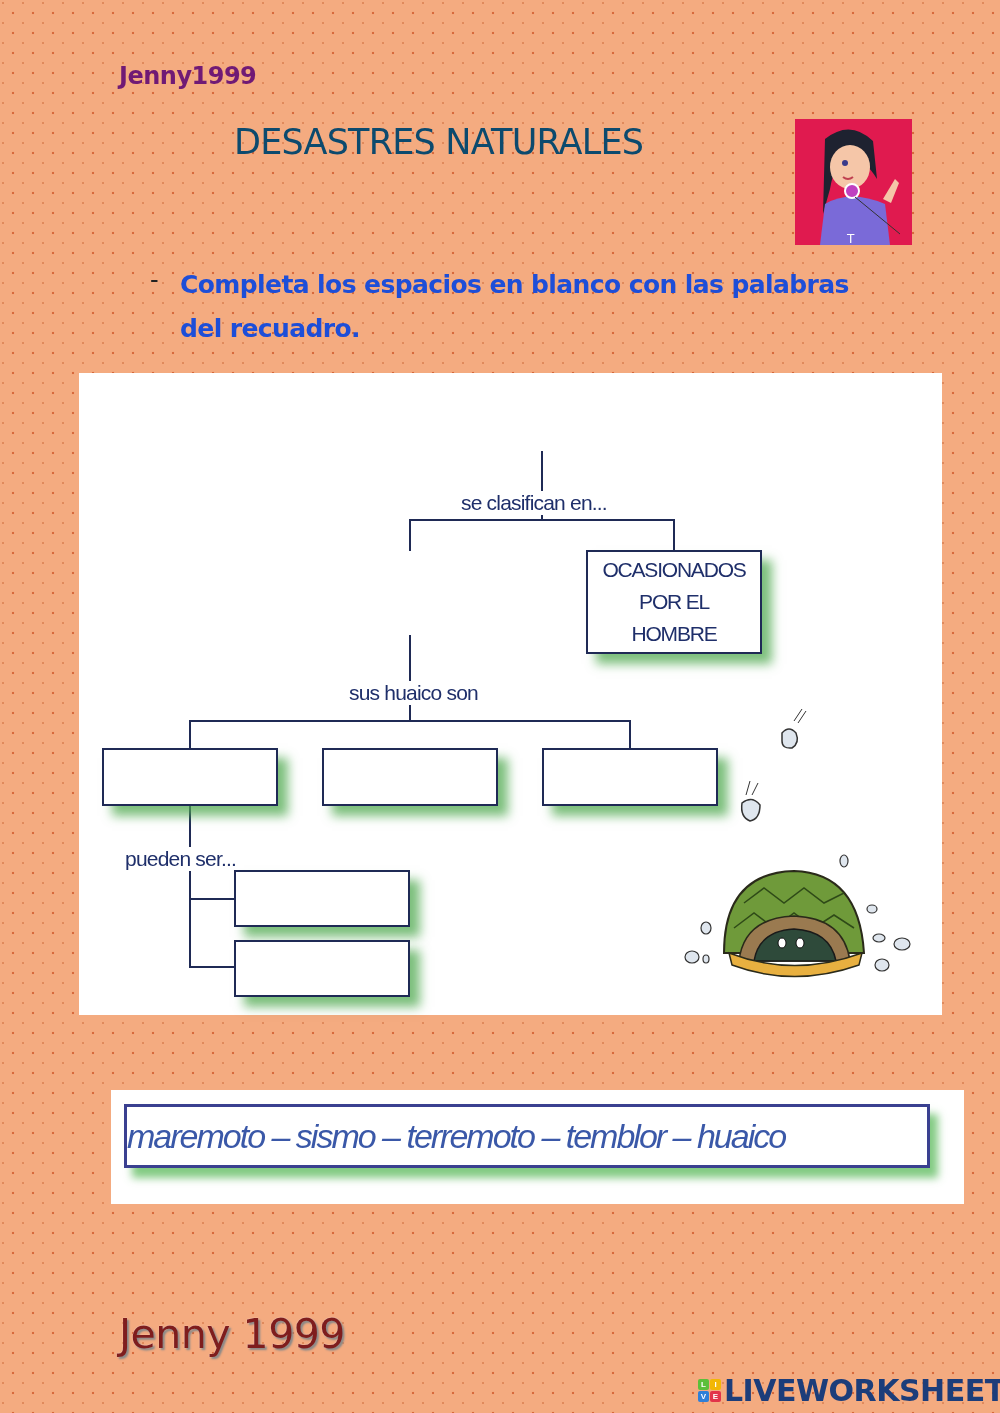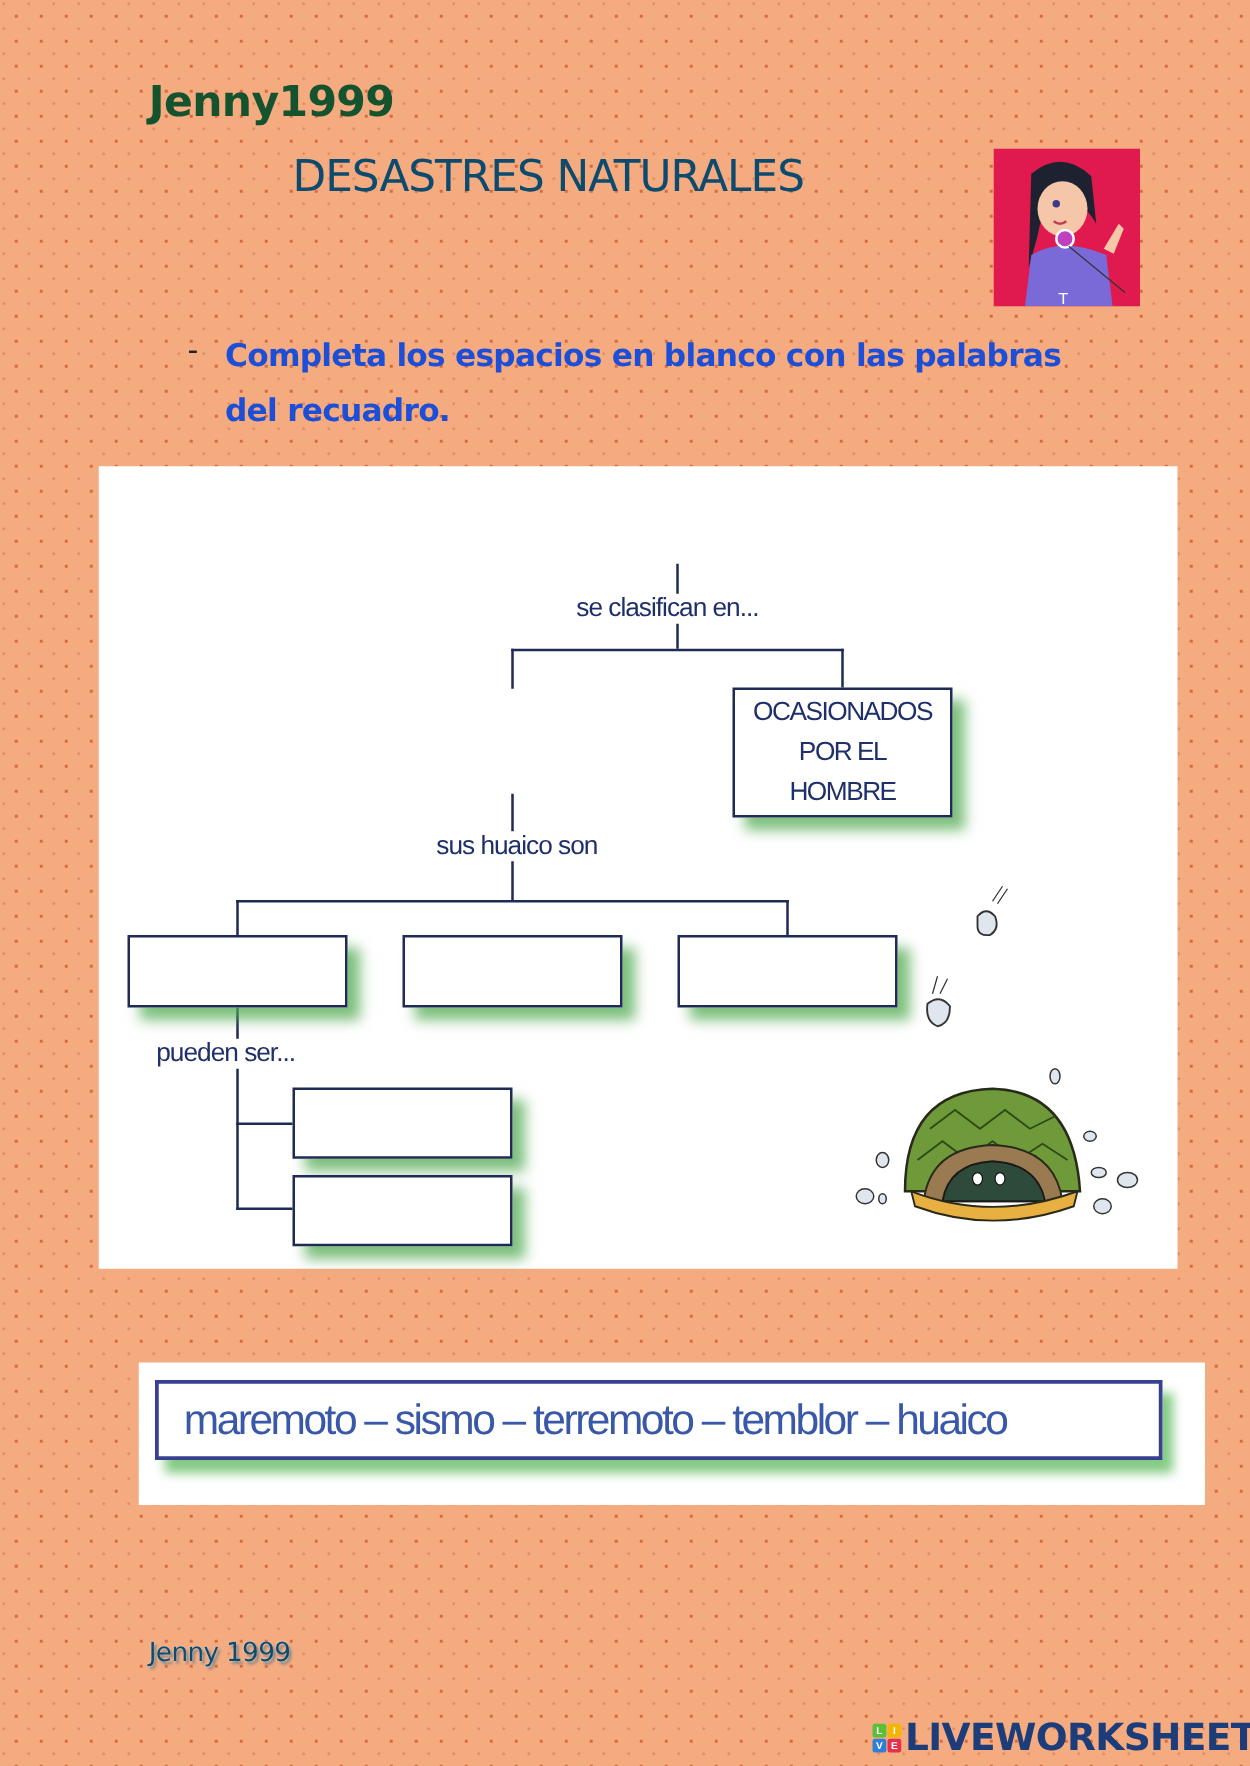--- a/index.html
+++ b/index.html
@@ -8,21 +8,21 @@
     background-color: #f4ab80;
     background-image:
       radial-gradient(circle, #d86a3c 1.1px, transparent 1.6px),
       radial-gradient(circle, #e08a5c 0.8px, transparent 1.2px);
     background-size: 20px 20px, 20px 20px;
     background-position: 3px 3px, 13px 13px;
     font-family: "Liberation Sans", sans-serif;
   }
   .abs { position: absolute; }
   .author-top {
-    left: 119px; top: 62px; font-size: 34px; font-weight: bold; color: #14532d;
+    left: 119px; top: 62px; font-size: 24px; font-weight: bold; color: #701a75;
     font-family: "DejaVu Sans", sans-serif; letter-spacing: -0.5px;
   }
   .title {
     left: 234px; top: 122px; font-size: 35px; font-weight: normal; color: #0c4a6e;
     font-family: "DejaVu Sans", sans-serif; letter-spacing: -0.8px;
   }
   .avatar {
     left: 795px; top: 119px; width: 117px; height: 126px;
     background: #e01a4f; overflow: hidden;
   }
@@ -41,35 +41,36 @@
     position: absolute; background: #fff; border: 2px solid #1f2a55;
     box-shadow: 10px 10px 10px rgba(80,170,80,0.75);
     display: flex; align-items: center; justify-content: center; text-align: center;
     color: #1f2f6a; font-size: 21px; letter-spacing: -1.2px; line-height: 32px;
     font-family: "Liberation Sans", sans-serif;
   }
   .blank { cursor: text; }
   .line { position: absolute; background: #1f2a55; }
   .conn-label {
     position: absolute; color: #1f2f6a; font-size: 21px; letter-spacing: -0.8px;
-    font-family: "Liberation Sans", sans-serif; background: #fff; padding: 0 2px;
+    font-family: "Liberation Sans", sans-serif; background: #fff; padding: 0 2px; margin-top: 16px;
   }
   .wordbank-wrap {
     left: 111px; top: 1090px; width: 853px; height: 114px; background: #fff;
   }
   .wordbank {
     position: absolute; left: 13px; top: 14px; width: 806px; height: 64px;
     border: 3px solid #3a4090; background: #fff;
     box-shadow: 8px 10px 8px rgba(100,190,100,0.8);
     display: flex; align-items: center;
-    color: #3a58a8; font-size: 34px; letter-spacing: -2px; padding-left: 20px; box-sizing: border-box;
+    color: #3a58a8; font-size: 34px; letter-spacing: -2px; box-sizing: border-box;
     font-family: "Liberation Sans", sans-serif;
+    font-style: italic;
   }
   .author-bottom {
-    left: 119px; top: 1310px; font-size: 21px; color: #0c4a6e;
+    left: 119px; top: 1310px; font-size: 41px; color: #7f1d1d;
     font-family: "DejaVu Sans", sans-serif; letter-spacing: -0.5px;
     text-shadow: 2px 2px 2px #888, 0 0 1px #fff;
   }
   .brand {
     left: 698px; top: 1373px; display: flex; align-items: center; gap: 3px;
   }
   .brand-logo { display: grid; grid-template-columns: 11px 11px; grid-template-rows: 11px 11px; gap: 1px; }
   .brand-logo span {
     font-size: 8px; font-weight: bold; color: #fff; display: flex; align-items: center; justify-content: center;
     border-radius: 2px; font-family: "Liberation Sans", sans-serif;

